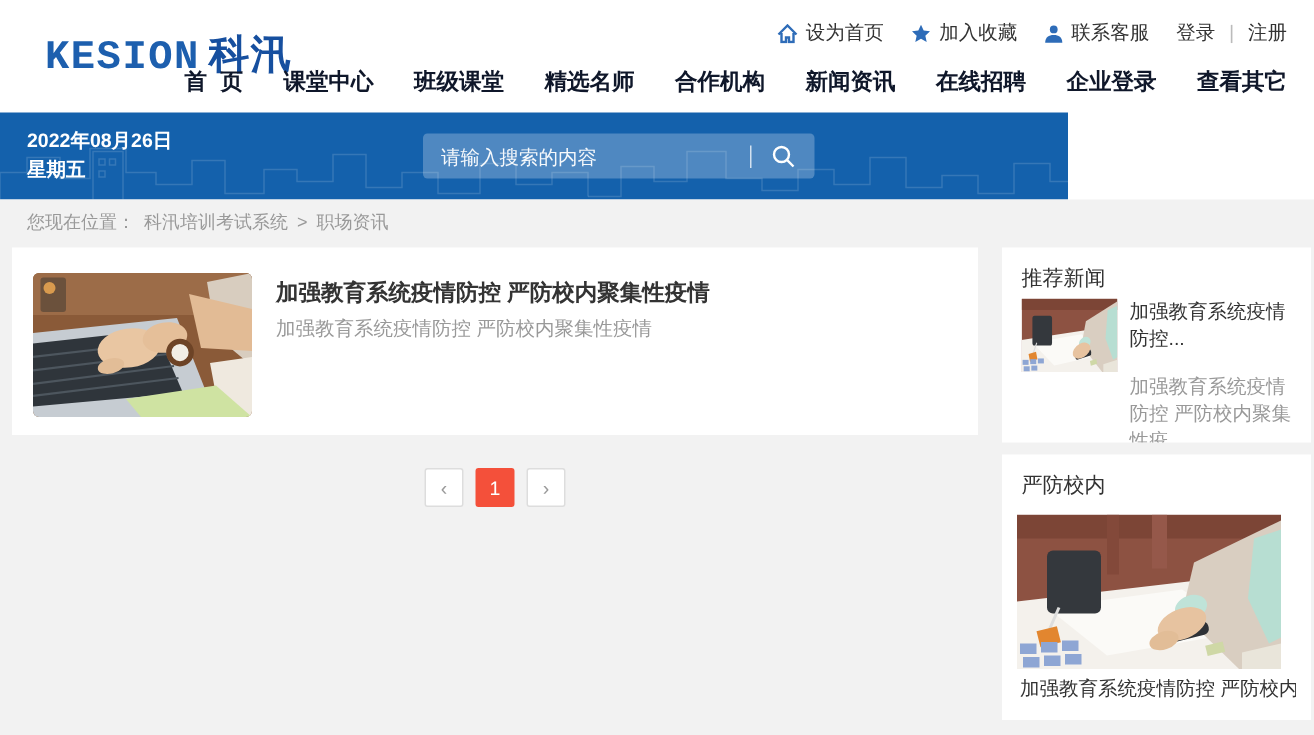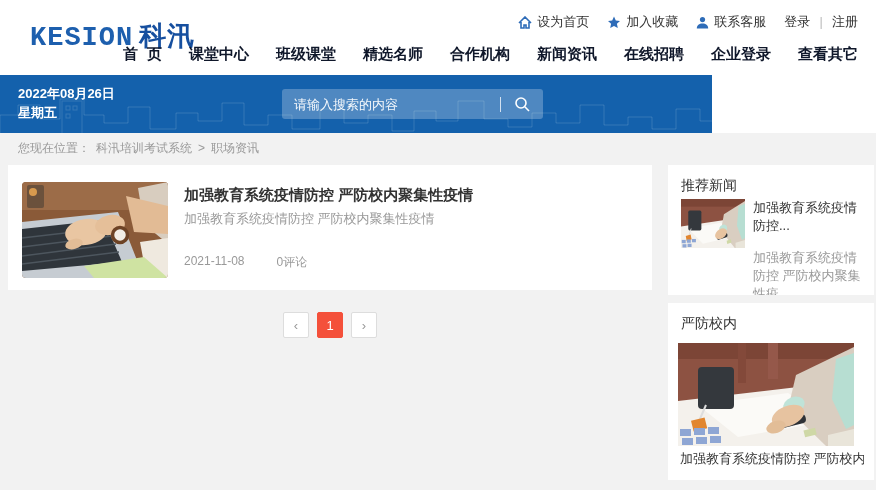--- a/index.html
+++ b/index.html
@@ -200,24 +200,20 @@
       <polygon points="104,14 146,24 146,52 112,50" fill="#e2bb95"></polygon>
       <ellipse cx="64" cy="50" rx="21" ry="13" fill="#e9c6a2" transform="rotate(-8 64 50)"></ellipse>
       <ellipse cx="88" cy="43" rx="15" ry="10" fill="#e5bf99" transform="rotate(-10 88 43)"></ellipse>
       <ellipse cx="52" cy="62" rx="9" ry="5" fill="#e2bd97" transform="rotate(-15 52 62)"></ellipse>
       <circle cx="98" cy="53" r="7.5" fill="#f2eee6" stroke="#6d4326" stroke-width="3.5"></circle>
       <polygon points="62,84 122,75 146,96 72,96" fill="#cfe3a2"></polygon>
     </svg>
   </div>
   <div class="article-title">加强教育系统疫情防控 严防校内聚集性疫情</div>
   <div class="article-summary">加强教育系统疫情防控 严防校内聚集性疫情</div>
-  <div class="article-meta">
-    <span>2021-11-08</span>
-    <span>0评论</span>
-  </div>
 </div>
 
 <div class="pagination">
   <button class="page-btn">‹</button>
   <button class="page-btn active">1</button>
   <button class="page-btn">›</button>
 </div>
 
 <div class="card card-reco">
   <div class="side-title">推荐新闻</div>

